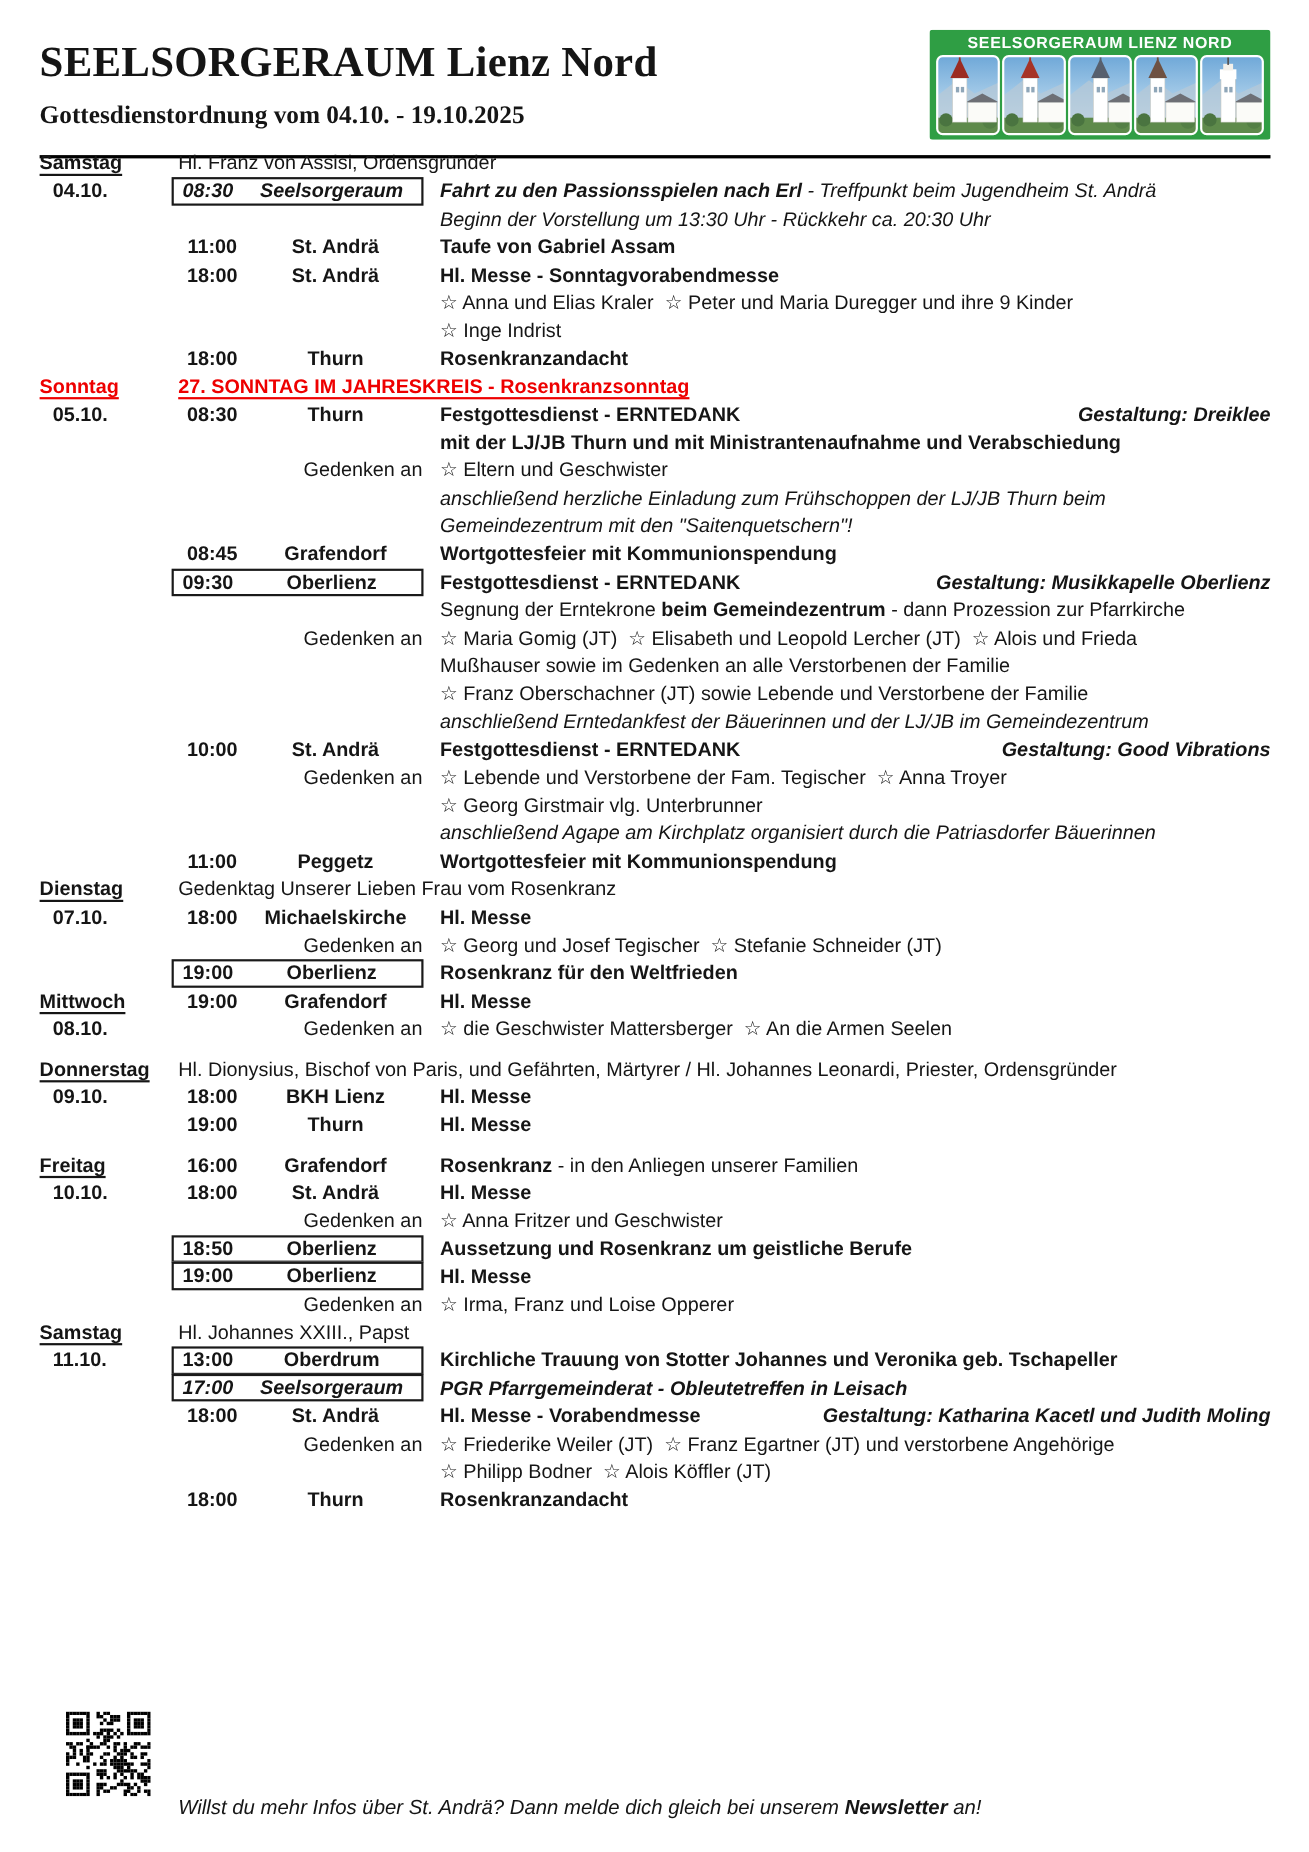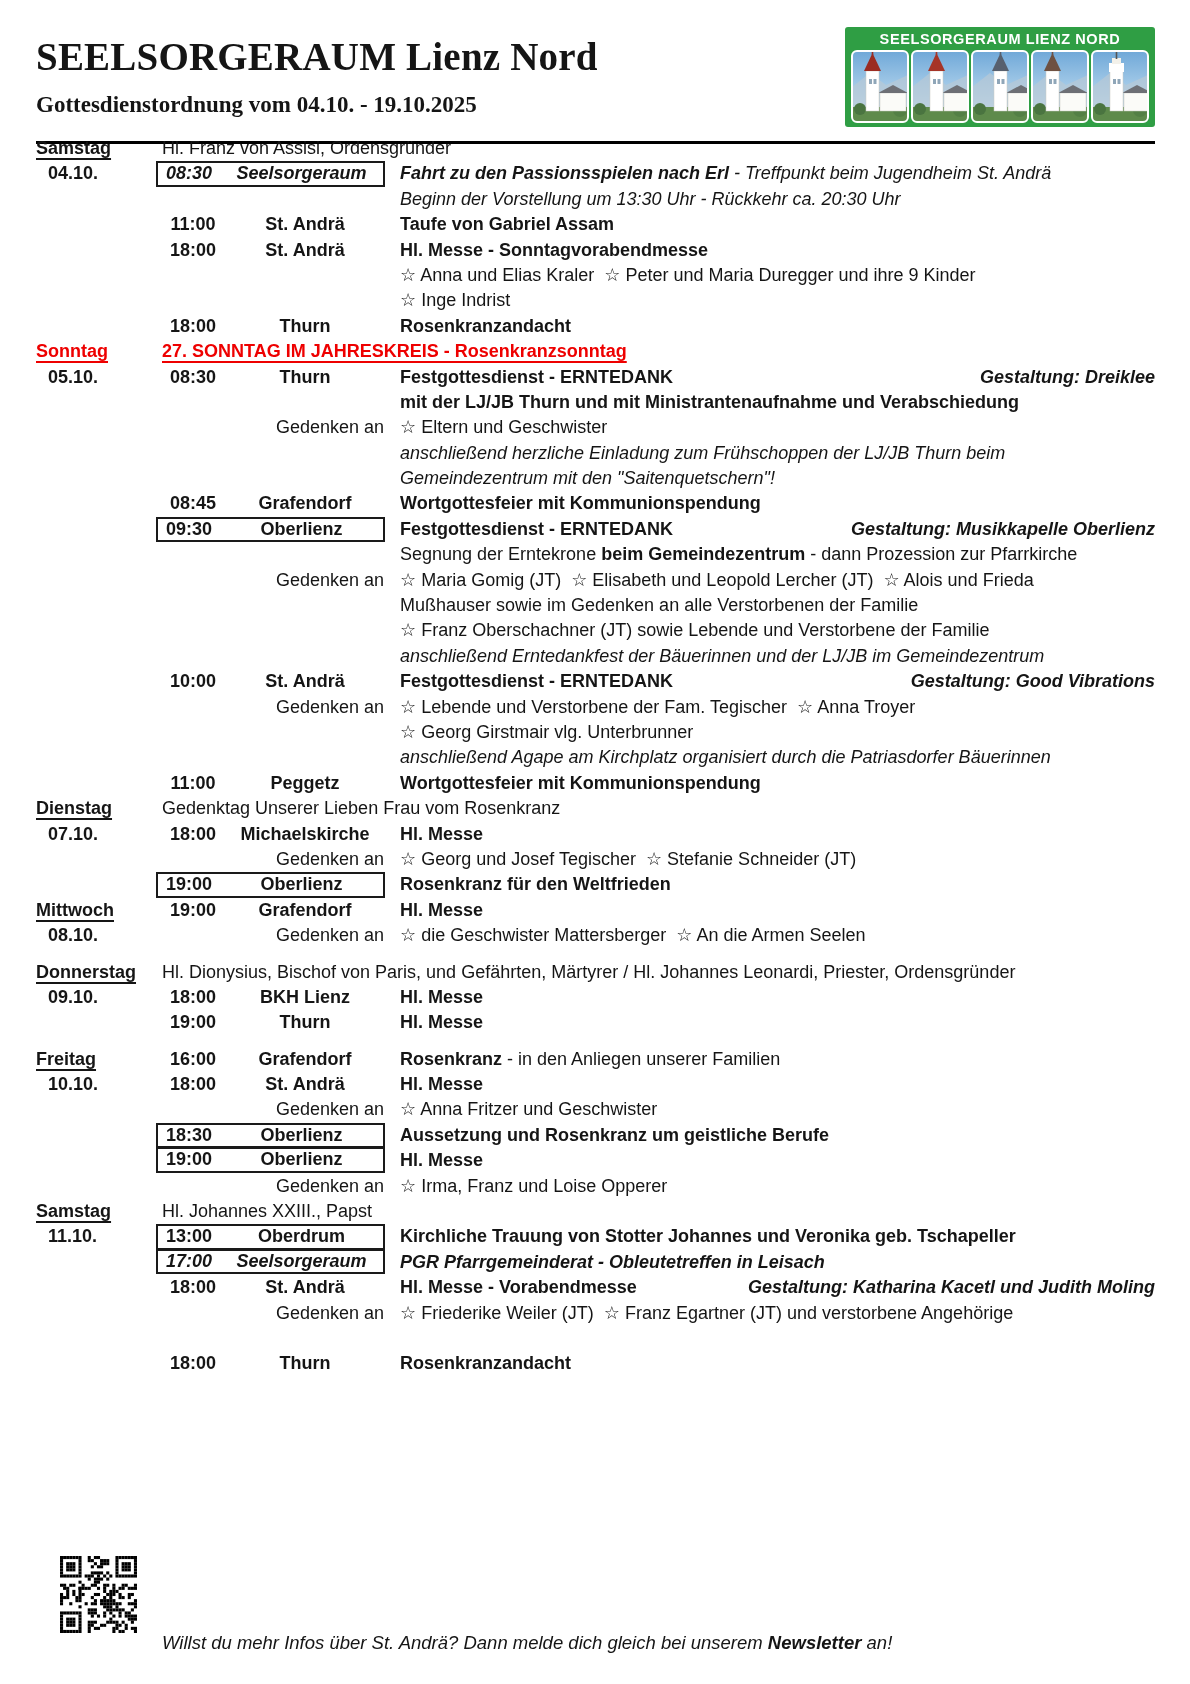--- a/index.html
+++ b/index.html
@@ -217,29 +217,29 @@
     <div class="row"><div class="cell daycell"></div><div class="cell mid"><span class="gedenken">Gedenken an</span></div><div class="cell desc"><span>☆ Georg und Josef Tegischer  ☆ Stefanie Schneider (JT)</span></div></div>
     <div class="row"><div class="cell daycell"></div><div class="cell mid boxed"><span class="time">19:00</span><span class="place">Oberlienz</span></div><div class="cell desc"><span class="s-b">Rosenkranz für den Weltfrieden</span></div></div>
     <div class="row"><div class="cell daycell"><span class="day-label">Mittwoch</span></div><div class="cell mid"><span class="time">19:00</span><span class="place">Grafendorf</span></div><div class="cell desc"><span class="s-b">Hl. Messe</span></div></div>
     <div class="row"><div class="cell daycell"><span class="date-label">08.10.</span></div><div class="cell mid"><span class="gedenken">Gedenken an</span></div><div class="cell desc"><span>☆ die Geschwister Mattersberger  ☆ An die Armen Seelen</span></div></div>
     <div class="row gap"><div class="cell daycell"><span class="day-label">Donnerstag</span></div><div class="cell hdrcell"><span>Hl. Dionysius, Bischof von Paris, und Gefährten, Märtyrer / Hl. Johannes Leonardi, Priester, Ordensgründer</span></div></div>
     <div class="row"><div class="cell daycell"><span class="date-label">09.10.</span></div><div class="cell mid"><span class="time">18:00</span><span class="place">BKH Lienz</span></div><div class="cell desc"><span class="s-b">Hl. Messe</span></div></div>
     <div class="row"><div class="cell daycell"></div><div class="cell mid"><span class="time">19:00</span><span class="place">Thurn</span></div><div class="cell desc"><span class="s-b">Hl. Messe</span></div></div>
     <div class="row gap"><div class="cell daycell"><span class="day-label">Freitag</span></div><div class="cell mid"><span class="time">16:00</span><span class="place">Grafendorf</span></div><div class="cell desc"><span class="s-b">Rosenkranz</span><span> - in den Anliegen unserer Familien</span></div></div>
     <div class="row"><div class="cell daycell"><span class="date-label">10.10.</span></div><div class="cell mid"><span class="time">18:00</span><span class="place">St. Andrä</span></div><div class="cell desc"><span class="s-b">Hl. Messe</span></div></div>
     <div class="row"><div class="cell daycell"></div><div class="cell mid"><span class="gedenken">Gedenken an</span></div><div class="cell desc"><span>☆ Anna Fritzer und Geschwister</span></div></div>
-    <div class="row"><div class="cell daycell"></div><div class="cell mid boxed"><span class="time">18:30</span><span class="place">Oberlienz</span></div><div class="cell desc"><span class="s-b">Aussetzung und Rosenkranz um geistliche Berufe</span></div></div>
+    <div class="row"><div class="cell daycell"></div><div class="cell mid boxed"><span class="time">18:50</span><span class="place">Oberlienz</span></div><div class="cell desc"><span class="s-b">Aussetzung und Rosenkranz um geistliche Berufe</span></div></div>
     <div class="row"><div class="cell daycell"></div><div class="cell mid boxed merge"><span class="time">19:00</span><span class="place">Oberlienz</span></div><div class="cell desc"><span class="s-b">Hl. Messe</span></div></div>
     <div class="row"><div class="cell daycell"></div><div class="cell mid"><span class="gedenken">Gedenken an</span></div><div class="cell desc"><span>☆ Irma, Franz und Loise Opperer</span></div></div>
     <div class="row"><div class="cell daycell"><span class="day-label">Samstag</span></div><div class="cell hdrcell"><span>Hl. Johannes XXIII., Papst</span></div></div>
     <div class="row"><div class="cell daycell"><span class="date-label">11.10.</span></div><div class="cell mid boxed"><span class="time">13:00</span><span class="place">Oberdrum</span></div><div class="cell desc"><span class="s-b">Kirchliche Trauung von Stotter Johannes und Veronika geb. Tschapeller</span></div></div>
     <div class="row"><div class="cell daycell"></div><div class="cell mid boxed merge"><span class="time bi">17:00</span><span class="place bi">Seelsorgeraum</span></div><div class="cell desc"><span class="s-bi">PGR Pfarrgemeinderat - Obleutetreffen in Leisach</span></div></div>
     <div class="row"><div class="cell daycell"></div><div class="cell mid"><span class="time">18:00</span><span class="place">St. Andrä</span></div><div class="cell desc"><span class="s-b">Hl. Messe - Vorabendmesse</span><span class="s-bi rt">Gestaltung: Katharina Kacetl und Judith Moling</span></div></div>
     <div class="row"><div class="cell daycell"></div><div class="cell mid"><span class="gedenken">Gedenken an</span></div><div class="cell desc"><span>☆ Friederike Weiler (JT)  ☆ Franz Egartner (JT) und verstorbene Angehörige</span></div></div>
-    <div class="row"><div class="cell daycell"></div><div class="cell mid"></div></div>
+    <div class="row"><div class="cell daycell"></div><div class="cell mid"></div><div class="cell desc"><span>☆ Philipp Bodner  ☆ Alois Köffler (JT)</span></div></div>
     <div class="row"><div class="cell daycell"></div><div class="cell mid"><span class="time">18:00</span><span class="place">Thurn</span></div><div class="cell desc"><span class="s-b">Rosenkranzandacht</span></div></div>
   </div>
 
 <svg class="qr" id="qr" viewBox="0 0 25 25">
     <rect x="9" y="0" width="1" height="1" fill="#000"></rect>
     <rect x="11" y="0" width="1" height="1" fill="#000"></rect>
     <rect x="12" y="0" width="1" height="1" fill="#000"></rect>
     <rect x="9" y="1" width="1" height="1" fill="#000"></rect>
     <rect x="10" y="1" width="1" height="1" fill="#000"></rect>
     <rect x="13" y="1" width="1" height="1" fill="#000"></rect>

